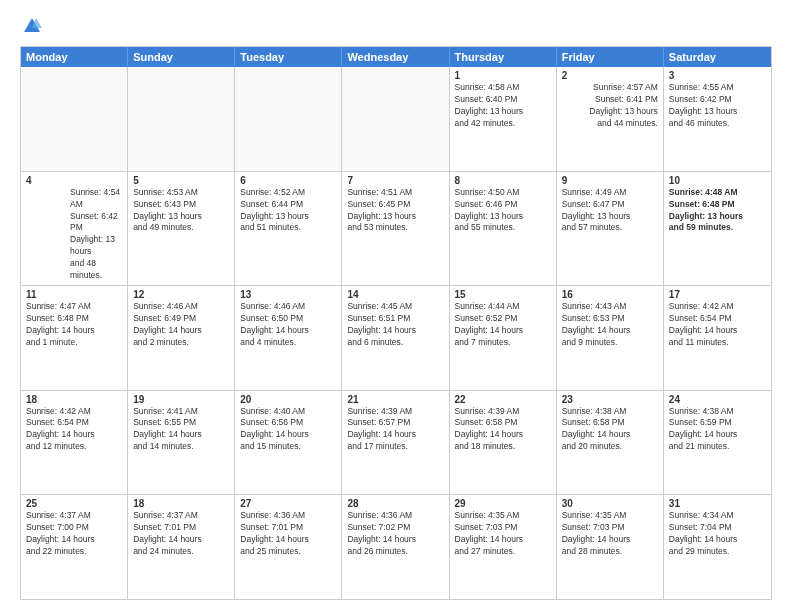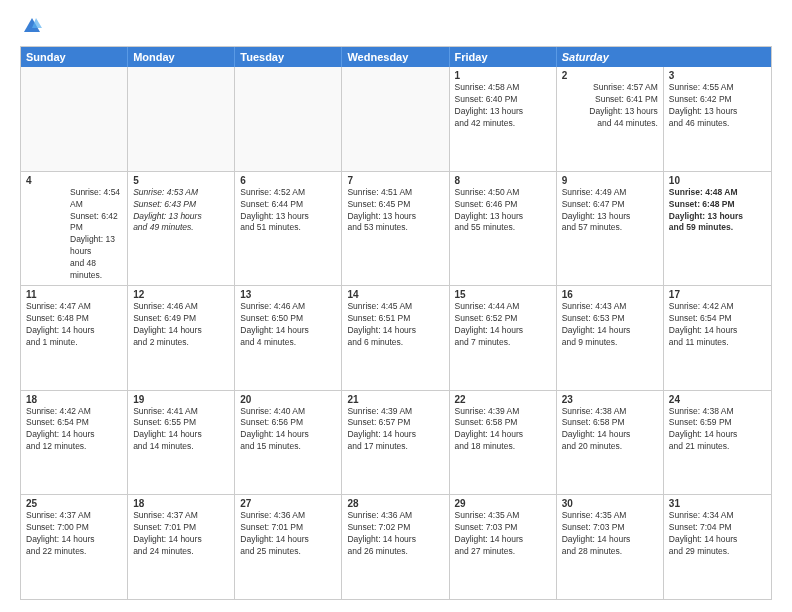--- a/index.html
+++ b/index.html
@@ -74,21 +74,20 @@
     .cal-header-cell {
       color: #fff;
       font-size: 11px;
       font-weight: bold;
       padding: 4px 5px;
       text-align: left;
       border-right: 1px solid #5a9ae5;
     }
     .cal-header-cell:last-child {
       border-right: none;
-      font-style: italic;
     }
     .cal-body {
       display: flex;
       flex-direction: column;
       flex: 1;
     }
     .cal-row {
       display: grid;
       grid-template-columns: repeat(7, 1fr);
       flex: 1;
@@ -141,24 +140,25 @@
       <span class="logo-blue"></span>
     </div>
     <div class="title-area">
       <div class="month-title"></div>
       <div class="location"></div>
     </div>
   </div>
 
   <div class="calendar">
     <div class="cal-header">
-    <div class="cal-header-cell">Sunday</div>
-        <div class="cal-header-cell">Monday</div>
+    <div class="cal-header-cell">Monday</div>
+        <div class="cal-header-cell">Sunday</div>
         <div class="cal-header-cell">Tuesday</div>
         <div class="cal-header-cell">Wednesday</div>
+        <div class="cal-header-cell">Thursday</div>
         <div class="cal-header-cell">Friday</div>
         <div class="cal-header-cell">Saturday</div>
       </div>
     <div class="cal-body">
     <div class="cal-row">
           <div class="cal-cell empty"></div>
           <div class="cal-cell empty"></div>
           <div class="cal-cell empty"></div>
           <div class="cal-cell empty"></div>
           <div class="cal-cell">
@@ -186,21 +186,21 @@
         <div class="cal-row">
           <div class="cal-cell">
             <div class="day-num">4</div>
             <div class="day-info" style="white-space: pre-line; margin-left: 44px;">Sunrise: 4:54 AM
 Sunset: 6:42 PM
 Daylight: 13 hours
 and 48 minutes.</div>
           </div>
           <div class="cal-cell">
             <div class="day-num">5</div>
-            <div class="day-info" style="white-space: pre-line; font-style: italic;">Sunrise: 4:53 AM
+            <div class="day-info" style="white-space: pre-line;">Sunrise: 4:53 AM
 Sunset: 6:43 PM
 Daylight: 13 hours
 and 49 minutes.</div>
           </div>
           <div class="cal-cell">
             <div class="day-num">6</div>
             <div class="day-info" style="white-space: pre-line;">Sunrise: 4:52 AM
 Sunset: 6:44 PM
 Daylight: 13 hours
 and 51 minutes.</div>

